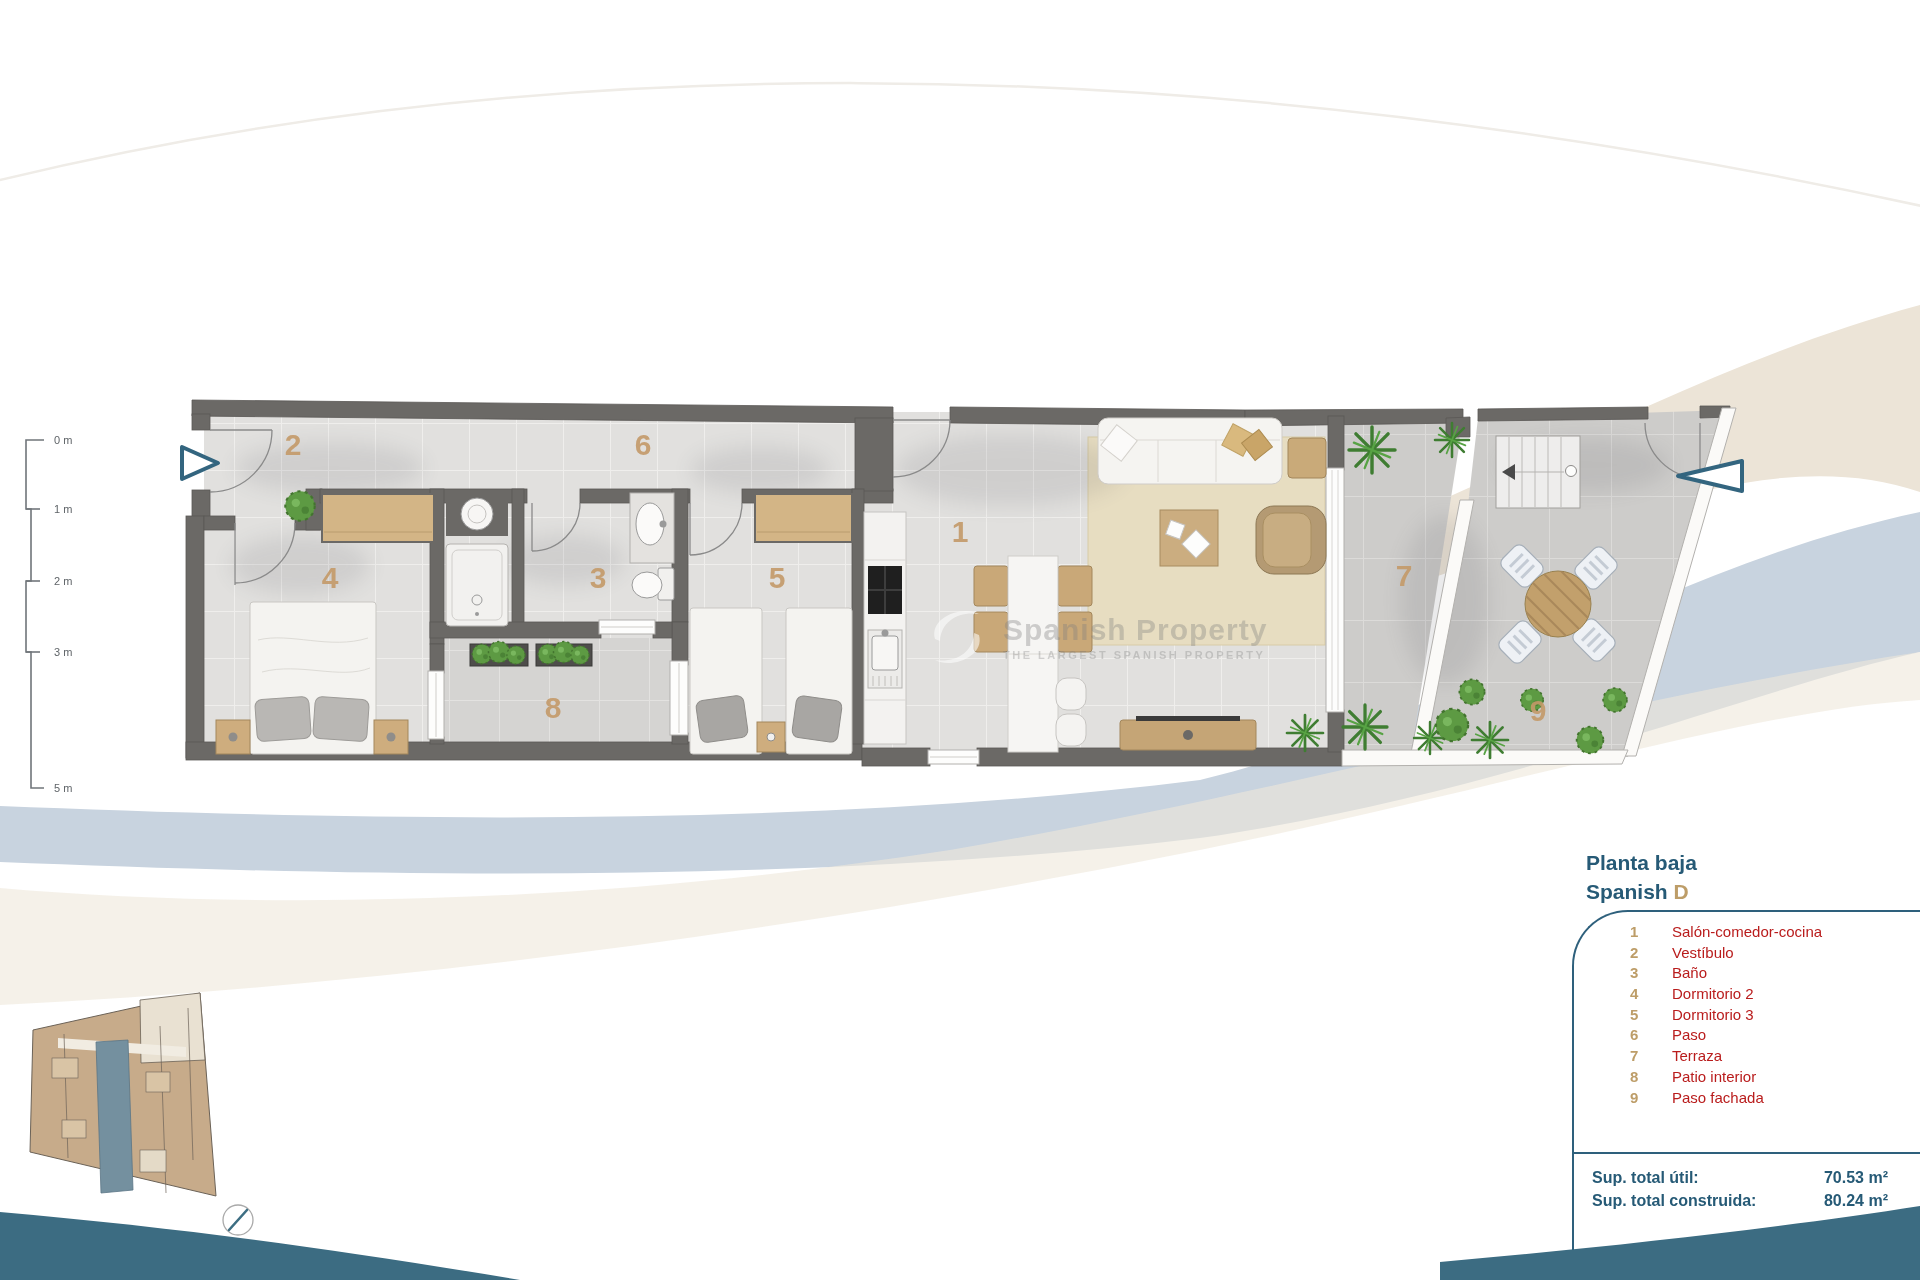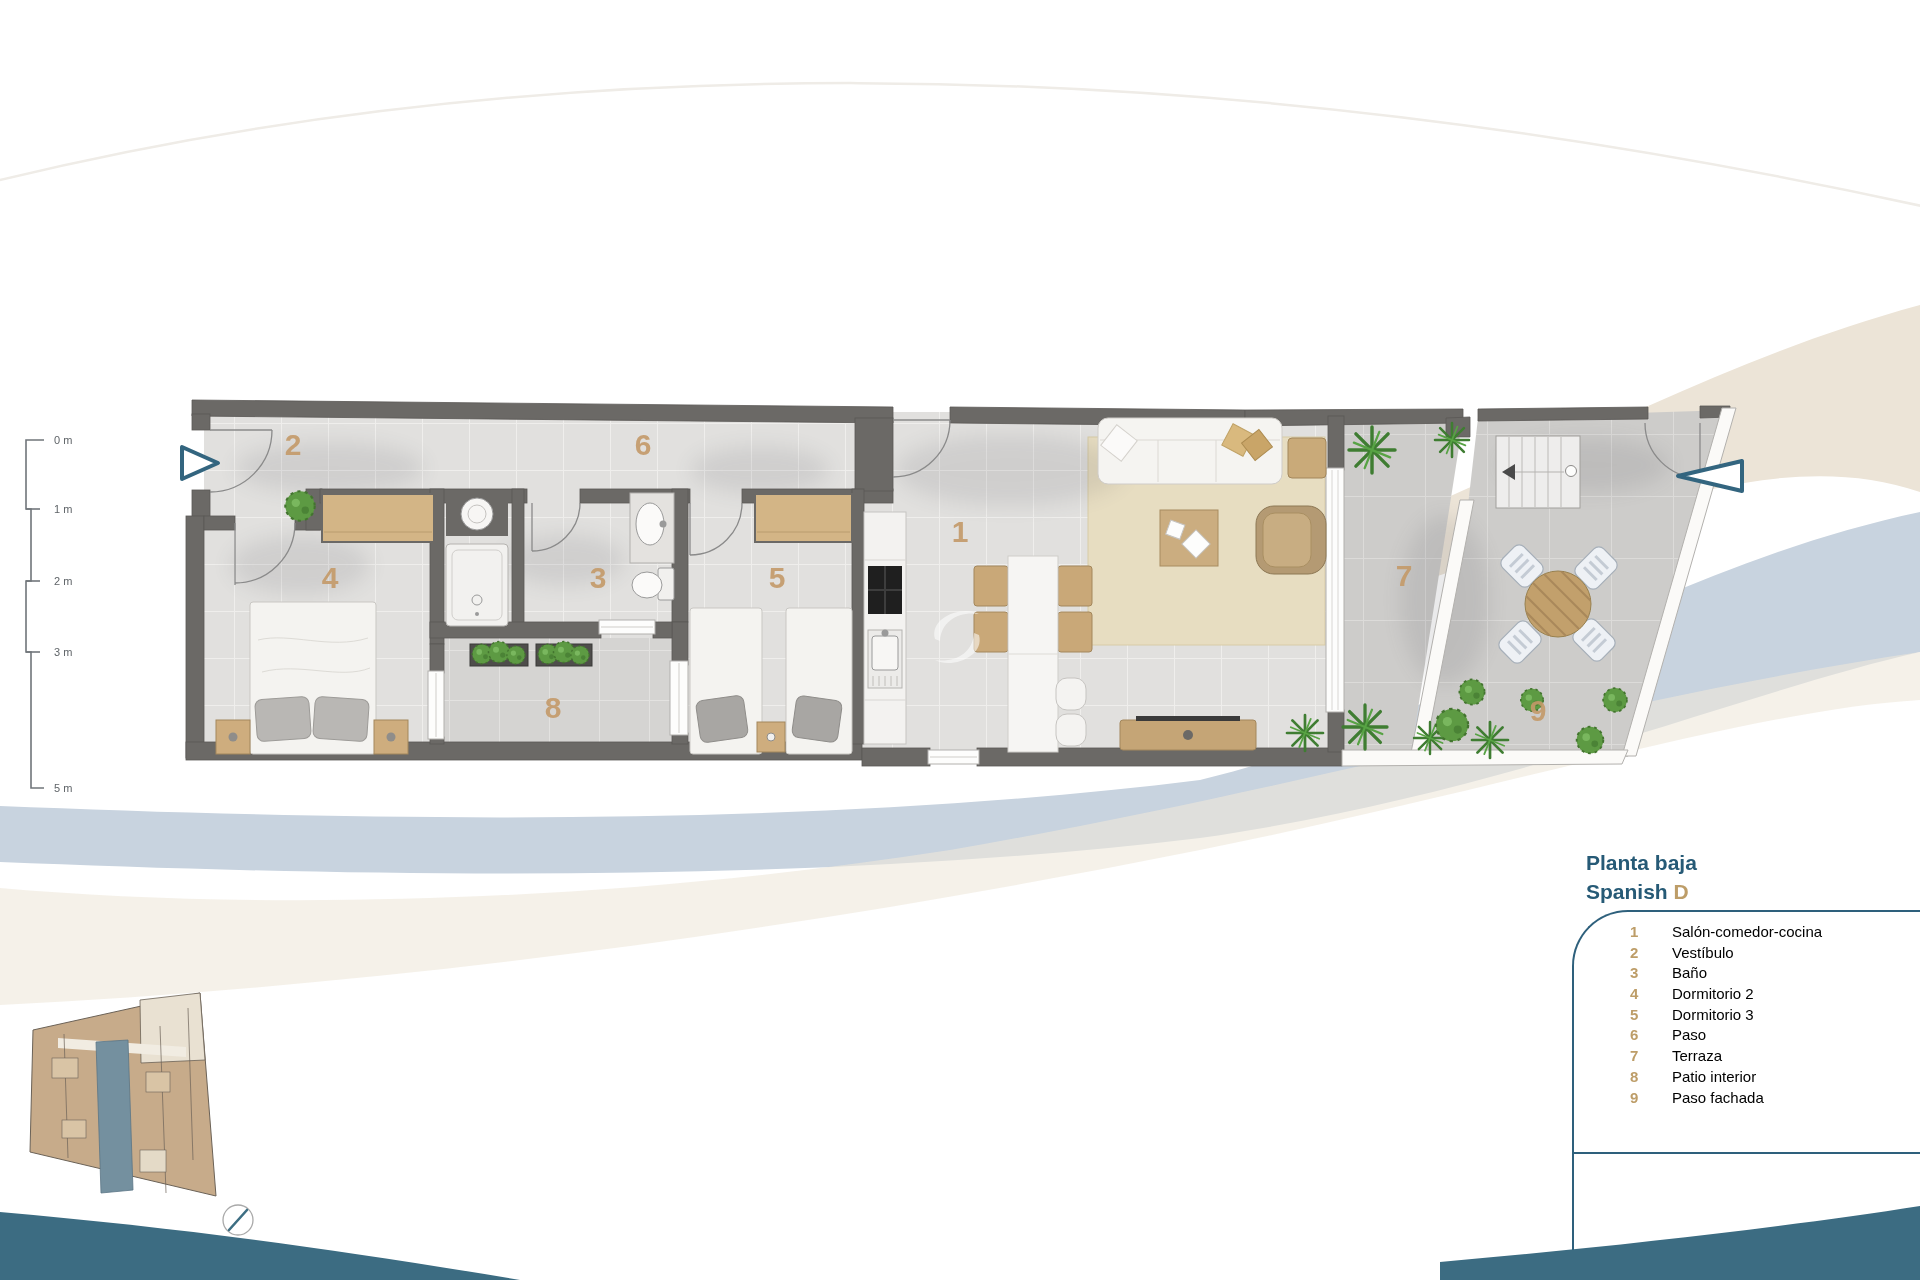--- a/index.html
+++ b/index.html
@@ -10,21 +10,21 @@
   
   .ptitle{position:absolute;left:1586px;top:848px;width:304px;text-align:left;
           color:#265a76;font-weight:bold;font-size:21px;line-height:29px;}
   .ptitle .unit{color:#bd9d68;}
   .frame{position:absolute;left:1572px;top:910px;width:346px;height:338px;
          border-left:2px solid #2e607c;border-top:2px solid #2e607c;
          border-top-left-radius:56px;}
   .legend{position:absolute;left:1630px;top:922px;width:280px;}
   .lrow{display:flex;height:20.7px;line-height:20.7px;font-size:15px;}
   .lnum{width:20px;color:#bd9d68;font-weight:bold;margin-right:22px;}
-  .llabel{color:#000000;}
+  .llabel{color:#b91c1c;}
   .tdivider{position:absolute;left:1572px;top:1152px;width:348px;height:0;
             border-top:2px solid #2e607c;}
   .totals{position:absolute;left:1592px;top:1166px;width:296px;color:#265a76;
           font-weight:bold;font-size:16px;}
   .trow{display:flex;justify-content:space-between;line-height:23px;}
   
   .wm{position:absolute;left:925px;top:605px;display:flex;align-items:center;gap:14px;
       pointer-events:none;}
   .wm .txt .l1{font-size:30px;font-weight:bold;color:rgba(125,125,125,0.35);letter-spacing:1px;}
   .wm .txt .l2{font-size:11px;font-weight:bold;color:rgba(125,125,125,0.32);letter-spacing:2.5px;margin-top:2px;}
@@ -372,20 +372,24 @@
     <path d="M0,1212 C180,1228 330,1248 520,1280 L0,1280 Z"></path>
     <path d="M1440,1262 C1600,1248 1780,1228 1920,1206 L1920,1280 L1440,1280 Z"></path>
   </g>
 </svg>
 
 <div class="wm">
   <svg width="64" height="64" viewBox="0 0 64 64">
     <path d="M10,34 C4,12 38,0 54,9 C34,6 16,16 15,36 Z" fill="rgba(255,255,255,0.55)"></path>
     <path d="M54,30 C60,52 26,64 10,55 C30,58 48,48 49,28 Z" fill="rgba(255,255,255,0.55)"></path>
   </svg>
+  <div class="txt">
+    <div class="l1">Spanish Property</div>
+    <div class="l2">THE LARGEST SPANISH PROPERTY</div>
+  </div>
 </div>
 
 <div class="ptitle">
   <div>Planta baja</div>
   <div>
     <span>Spanish</span>
     <span class="unit">D</span>
   </div>
 </div>
 
@@ -425,14 +429,24 @@
         <span class="llabel">Patio interior</span>
       </div>
   <div class="lrow">
         <span class="lnum">9</span>
         <span class="llabel">Paso fachada</span>
       </div>
 </div>
 
 <div class="tdivider"></div>
 
-
+<div class="totals">
+  <div class="trow">
+    <span>Sup. total útil:</span>
+    <span class="tval">70.53 m²</span>
+  </div>
+  <div class="trow">
+    <span>Sup. total construida:</span>
+    <span class="tval">80.24 m²</span>
+  </div>
 </div>
 
+</div>
+
 </body></html>

